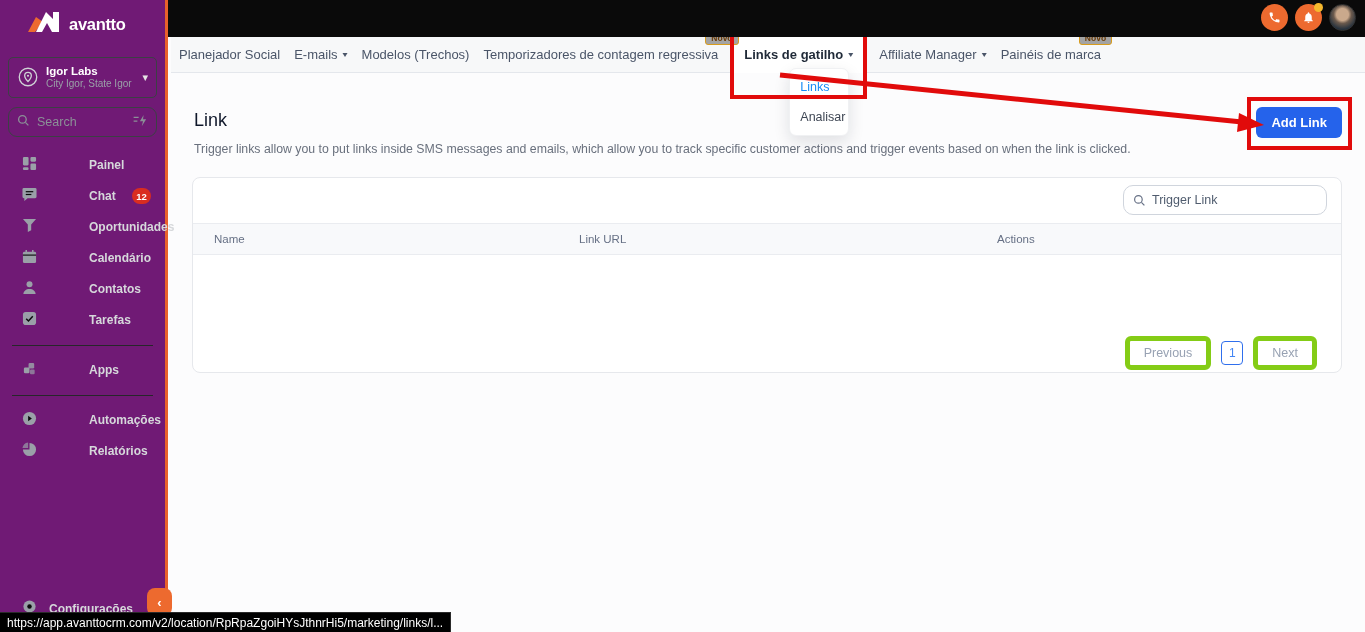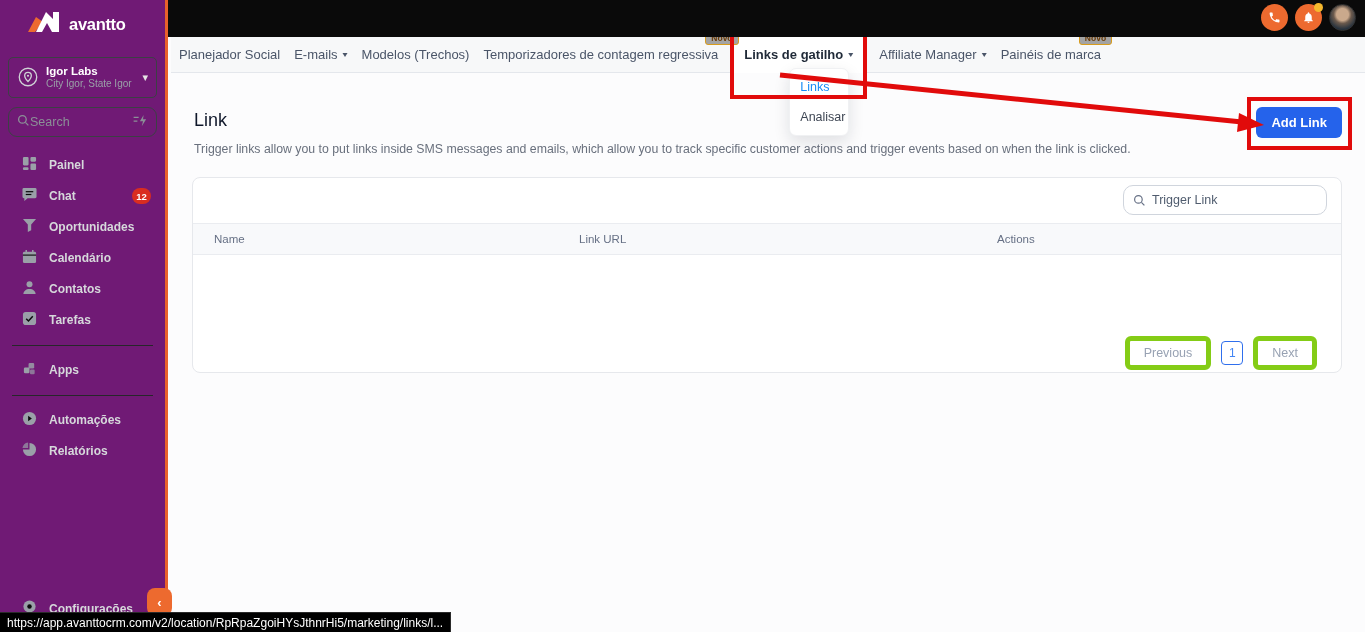--- a/index.html
+++ b/index.html
@@ -19,25 +19,25 @@
 
   
   .sidebar { position:absolute; left:0; top:0; width:168px; height:632px; background:#701a75; border-right:3px solid #E8612C; z-index:10; display:flex; flex-direction:column; }
   .logo { display:flex; align-items:center; gap:7px; padding:9px 0 0 28px; height:40px; }
   .logo-text { color:#fff; font-size:16.5px; font-weight:700; letter-spacing:-0.3px; }
   .loc-box { margin:17px 8px 0 8px; border:1px solid #3d3f45; border-radius:5px; padding:6px 8px; display:flex; align-items:center; gap:7px; cursor:pointer; }
   .loc-pin { width:22px; height:22px; border-radius:50%; display:flex; align-items:center; justify-content:center; flex:none; }
   .loc-name { color:#fff; font-size:11.5px; font-weight:700; line-height:1.25; }
   .loc-sub { color:#9aa0a8; font-size:10px; line-height:1.25; }
   .loc-chev { margin-left:auto; color:#e6e6e6; font-size:11px; }
-  .search-box { margin:9px 8px 0 8px; border:1px solid #3d3f45; border-radius:9px; height:30px; display:flex; align-items:center; padding:4px 8px; gap:0; cursor:text; }
+  .search-box { margin:9px 8px 0 8px; border:1px solid #3d3f45; border-radius:9px; height:30px; display:flex; align-items:center; padding:4px 8px; gap:7px; cursor:text; }
   .search-box .ph { color:#8b9097; font-size:12.5px; flex:1; }
   .menu { margin-top:13px; }
   .menu-item { display:flex; align-items:center; gap:12px; padding:6px 10px 6px 22px; cursor:pointer; position:relative; }
-  .menu-item .lbl { color:#d6d8db; font-size:12px; font-weight:600; }
+  .menu-item .lbl { color:#d6d8db; font-size:12px; font-weight:600;margin-left:40px; }
   .menu-item svg { flex:none; }
   .chat-badge { position:absolute; right:14px; top:50%; transform:translateY(-50%); background:#D92D20; color:#fff; border-radius:9px; min-width:19px; height:16px; font-size:9.5px; font-weight:700; display:flex; align-items:center; justify-content:center; padding:0 4px; }
   .side-divider { height:1px; background:#27272a; margin:9px 12px; }
   .side-spacer { flex:1; }
   .settings-row { display:flex; align-items:center; gap:12px; padding:6px 10px 14px 22px; cursor:pointer; }
   .settings-row .lbl { color:#d6d8db; font-size:12px; font-weight:600; }
   .collapse-btn { position:absolute; left:147px; top:588px; width:25px; height:28px; background:#ED6A2F; border-radius:8px; z-index:20; display:flex; align-items:center; justify-content:center; color:#fff; font-size:13px; font-weight:700; cursor:pointer; }
 
   
   .navbar { position:absolute; left:171px; top:37px; right:0; height:36px; background:#f7f8f9; border-bottom:1px solid #e4e7ec; display:flex; align-items:center; padding-left:8px; gap:14px; z-index:4; }

